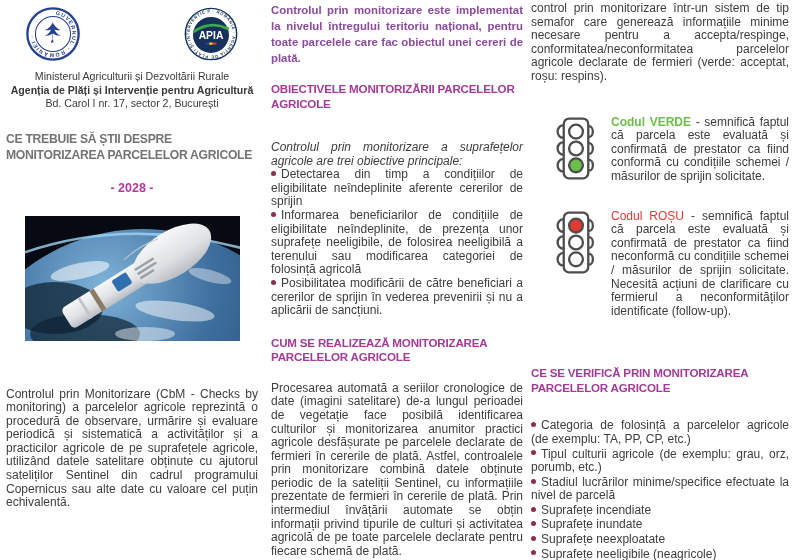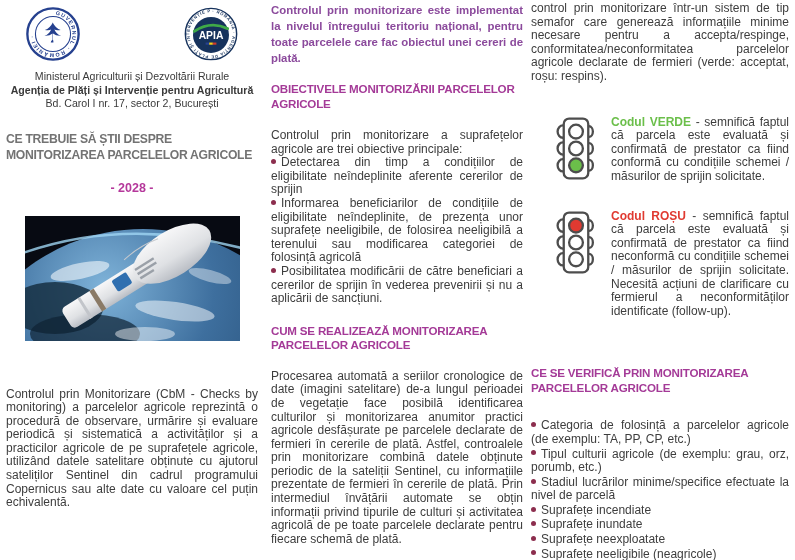--- a/index.html
+++ b/index.html
@@ -36,32 +36,32 @@
     line-height:14.5px; letter-spacing:-0.2px;
   }
   .bullet { position:relative; }
   .dot {
     display:inline-block; width:5px; height:5px; border-radius:50%;
     background:#8c2e4e; margin-right:5px; vertical-align:middle; position:relative; top:-1.5px;
   }
 
   
   #mid-heading-objectives { margin-top:16px; }
-  #mid-objectives-intro { margin-top:18px; }
+  #mid-objectives-intro { margin-top:30px;font-style:italic; }
   #mid-heading-how { margin-top:18px; }
   #mid-how-para { margin-top:17px; }
   #mid-results-para { margin-top:13px; }
 
   
   .r-cont { padding-top:2px; }
   .code-row { display:flex; margin-top:32px; align-items:flex-start; }
   .code-row .tl { flex:0 0 46px; margin-left:22px; margin-right:12px; }
   .code-row .code-text { flex:1; }
   .code-label-green { font-weight:bold; color:#6bbf4a; }
-  .code-label-red   { font-weight:bold; color:#e03a31; }
+  .code-label-red   { font-weight:normal; color:#e03a31; }
   #row-red { margin-top:26px; }
   #right-heading { margin-top:48px; }
   #right-bullets { margin-top:24px; }
   #right-bullets .bullet { margin-bottom:1px; }
 </style>
 </head>
 <body>
 
 <div class="page">
 

